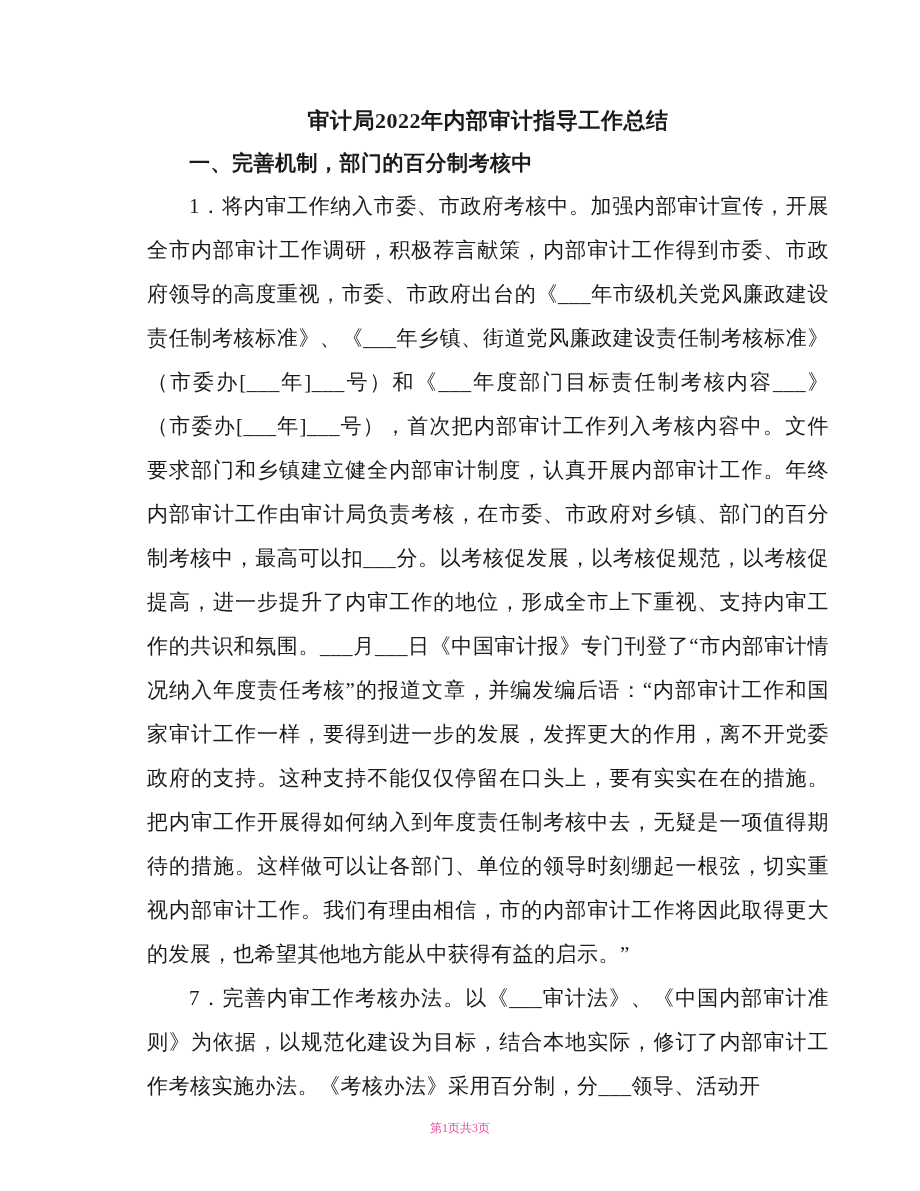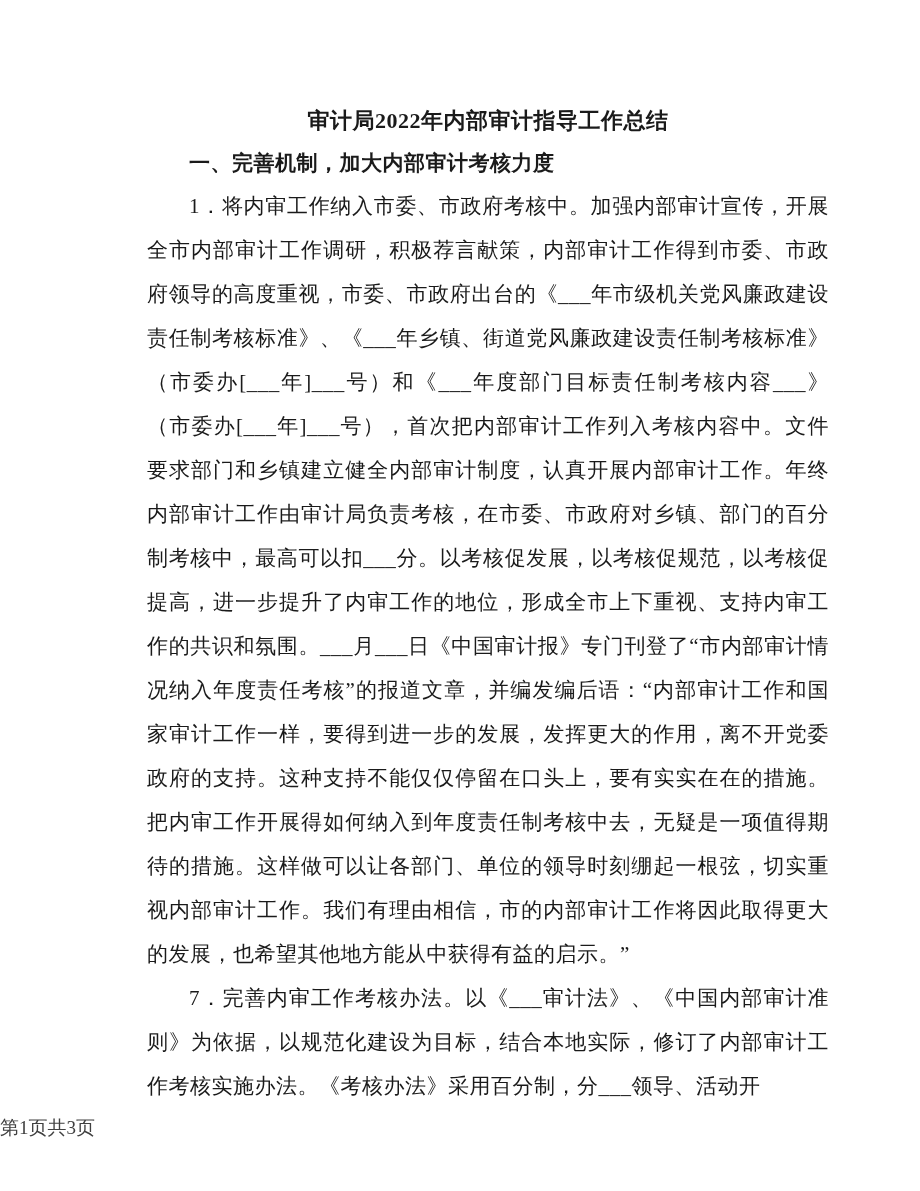--- a/index.html
+++ b/index.html
@@ -47,31 +47,32 @@
     line-height: 44px;
     text-indent: 42px;
     text-align: justify;
     letter-spacing: 0.5px;
   }
   .footer {
     position: absolute;
     left: 0;
     right: 0;
     top: 1116px;
-    font-size: 19px;
+    text-align: center;
+    font-size: 12px;
     line-height: 24px;
-    color: #404040;
+    color: #ec4899;
   }
 </style>
 </head>
 <body>
 
 <div class="page">
   <div class="content">
     <h1 class="doc-title">审计局2022年内部审计指导工作总结</h1>
-    <h2 class="section-heading">一、完善机制，加大内部审计考核力度</h2>
+    <h2 class="section-heading">一、完善机制，部门的百分制考核中</h2>
     <p class="body-para">1．将内审工作纳入市委、市政府考核中。加强内部审计宣传，开展全市内部审计工作调研，积极荐言献策，内部审计工作得到市委、市政府领导的高度重视，市委、市政府出台的《___年市级机关党风廉政建设责任制考核标准》、《___年乡镇、街道党风廉政建设责任制考核标准》（市委办[___年]___号）和《___年度部门目标责任制考核内容___》（市委办[___年]___号），首次把内部审计工作列入考核内容中。文件要求部门和乡镇建立健全内部审计制度，认真开展内部审计工作。年终内部审计工作由审计局负责考核，在市委、市政府对乡镇、部门的百分制考核中，最高可以扣___分。以考核促发展，以考核促规范，以考核促提高，进一步提升了内审工作的地位，形成全市上下重视、支持内审工作的共识和氛围。___月___日《中国审计报》专门刊登了“市内部审计情况纳入年度责任考核”的报道文章，并编发编后语：“内部审计工作和国家审计工作一样，要得到进一步的发展，发挥更大的作用，离不开党委政府的支持。这种支持不能仅仅停留在口头上，要有实实在在的措施。把内审工作开展得如何纳入到年度责任制考核中去，无疑是一项值得期待的措施。这样做可以让各部门、单位的领导时刻绷起一根弦，切实重视内部审计工作。我们有理由相信，市的内部审计工作将因此取得更大的发展，也希望其他地方能从中获得有益的启示。”</p>
     <p class="body-para">7．完善内审工作考核办法。以《___审计法》、《中国内部审计准则》为依据，以规范化建设为目标，结合本地实际，修订了内部审计工作考核实施办法。《考核办法》采用百分制，分___领导、活动开</p>
   </div>
   <div class="footer">
     <span>第1页共3页</span>
   </div>
 </div>
 
 </body></html>

